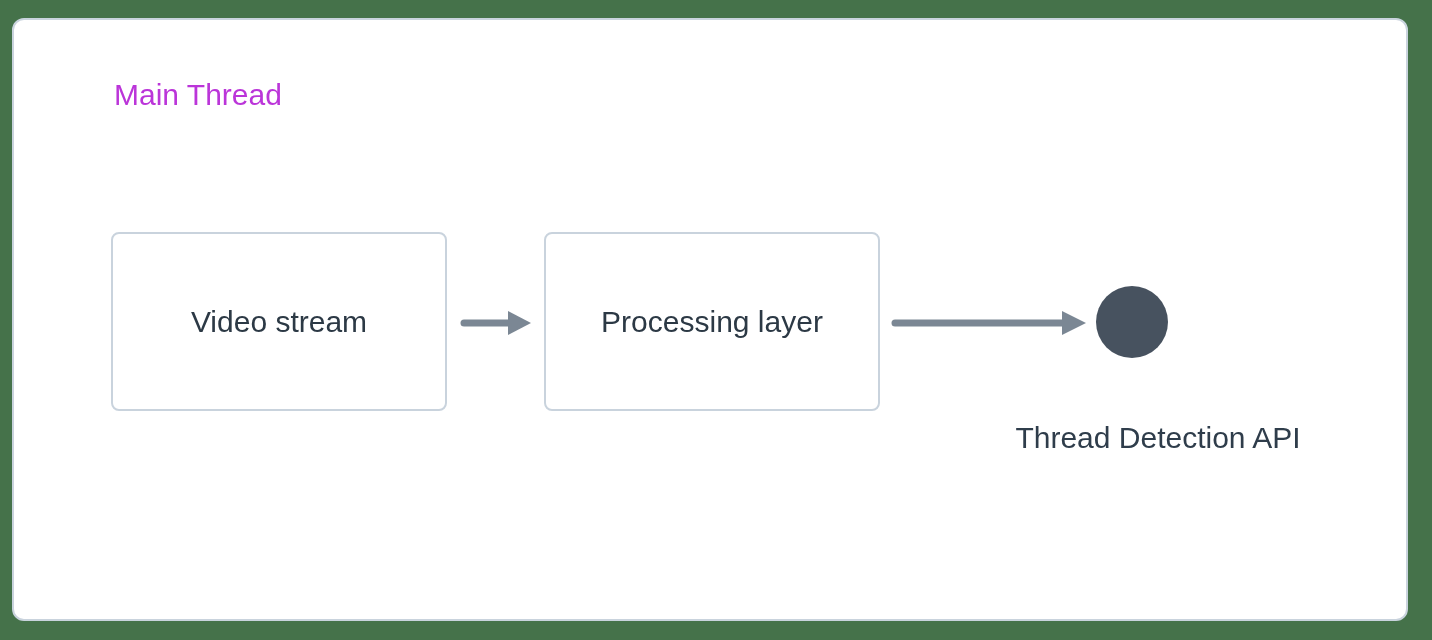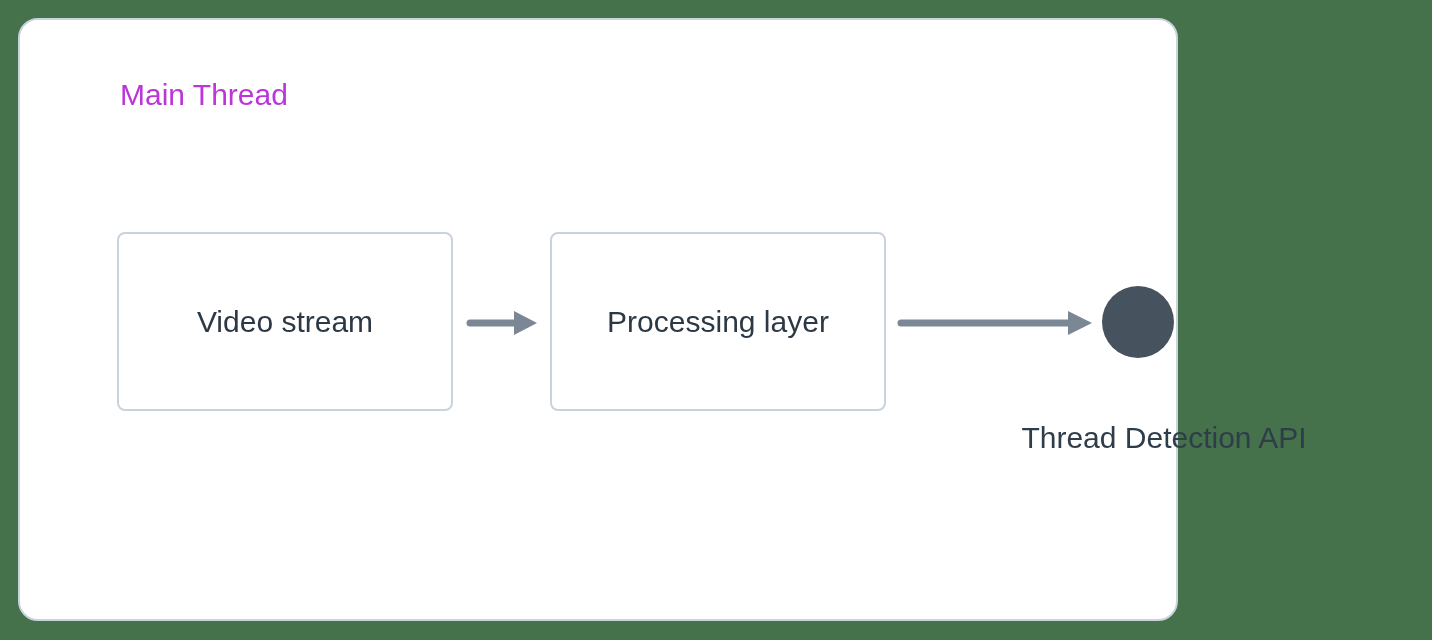--- a/index.html
+++ b/index.html
@@ -22,27 +22,27 @@
     overflow: hidden;
   }
   .stage {
     position: relative;
     width: 1432px;
     height: 640px;
     background: var(--background);
   }
   .card {
     position: absolute;
-    left: 18px;
+    left: 12px;
     top: 18px;
-    width: 1160px;
+    width: 1396px;
     height: 603px;
     background: var(--card-bg);
     border: 2px solid var(--card-border);
-    border-radius: 20px;
+    border-radius: 12px;
   }
   .panel-title {
     position: absolute;
     left: 100px;
     top: 57px;
     font-size: 30px;
     line-height: 1.2;
     color: var(--panel-title);
     white-space: nowrap;
   }

